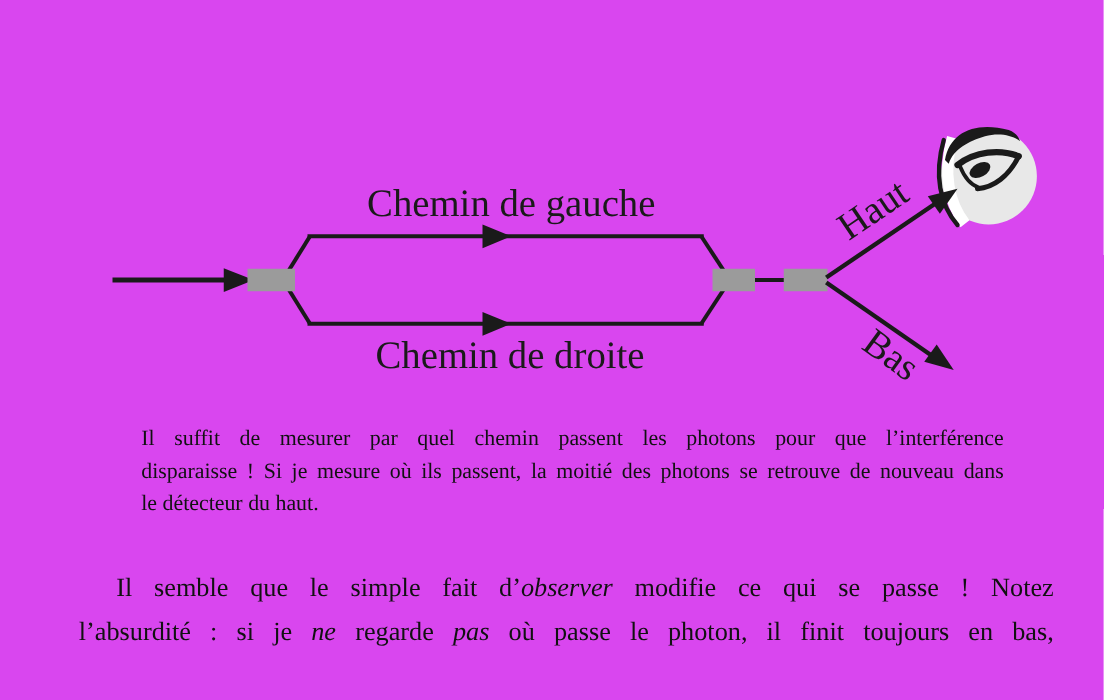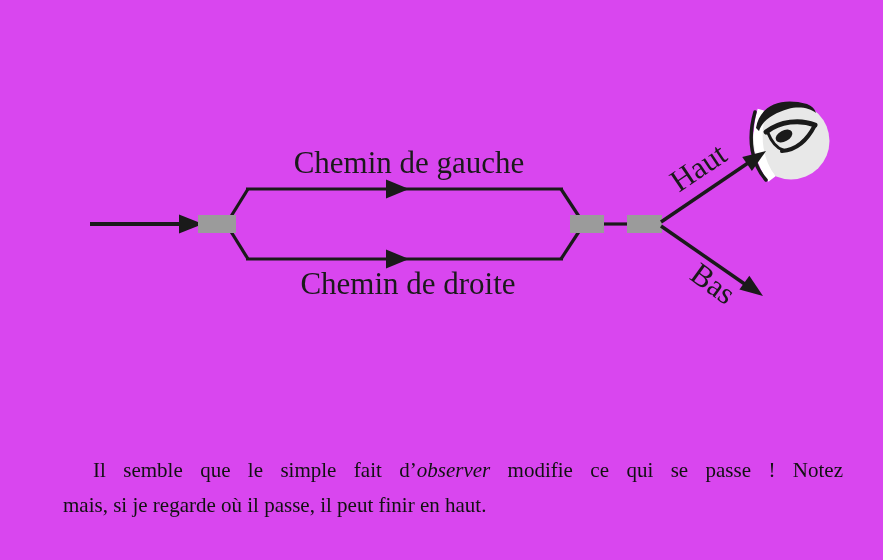--- a/index.html
+++ b/index.html
@@ -58,19 +58,24 @@
 
     <line x1="661" y1="222" x2="751" y2="161" stroke="#1a1a1a" stroke-width="3.5"></line>
     <polygon points="0,0 -23,-8.5 -23,8.5" transform="translate(766,151) rotate(-34.6)" fill="#1a1a1a"></polygon>
     <line x1="661" y1="226" x2="749" y2="287" stroke="#1a1a1a" stroke-width="3.5"></line>
     <polygon points="0,0 -23,-8.5 -23,8.5" transform="translate(763,296) rotate(35.9)" fill="#1a1a1a"></polygon>
 
     <text class="diagram-label" transform="translate(704,176) rotate(-34)" font-size="31" text-anchor="middle">Haut</text>
     <text class="diagram-label" transform="translate(707,292) rotate(36)" font-size="31" text-anchor="middle">Bas</text>
   </svg>
 
+  <div id="caption">
+    <div class="jline">Il suffit de mesurer par quel chemin passent les photons pour que l’interférence</div>
+    <div class="jline">disparaisse ! Si je mesure où ils passent, la moitié des photons se retrouve de nouveau dans</div>
+    <div class="lline">le détecteur du haut.</div>
+  </div>
 
   <div id="paragraph">
     <div class="jline indent"><span>Il semble que le simple fait d’</span><span class="it">observer</span><span> modifie ce qui se passe ! Notez</span></div>
-    <div class="lline"><span>mais, si je regarde où il passe, il peut finir en haut.</span></div>
+    <div class="jline"><span>l’absurdité : si je </span><span class="it">ne</span><span> regarde </span><span class="it">pas</span><span> où passe le photon, il finit toujours en bas,</span></div>
   </div>
 
 </div>
 
 </body></html>

